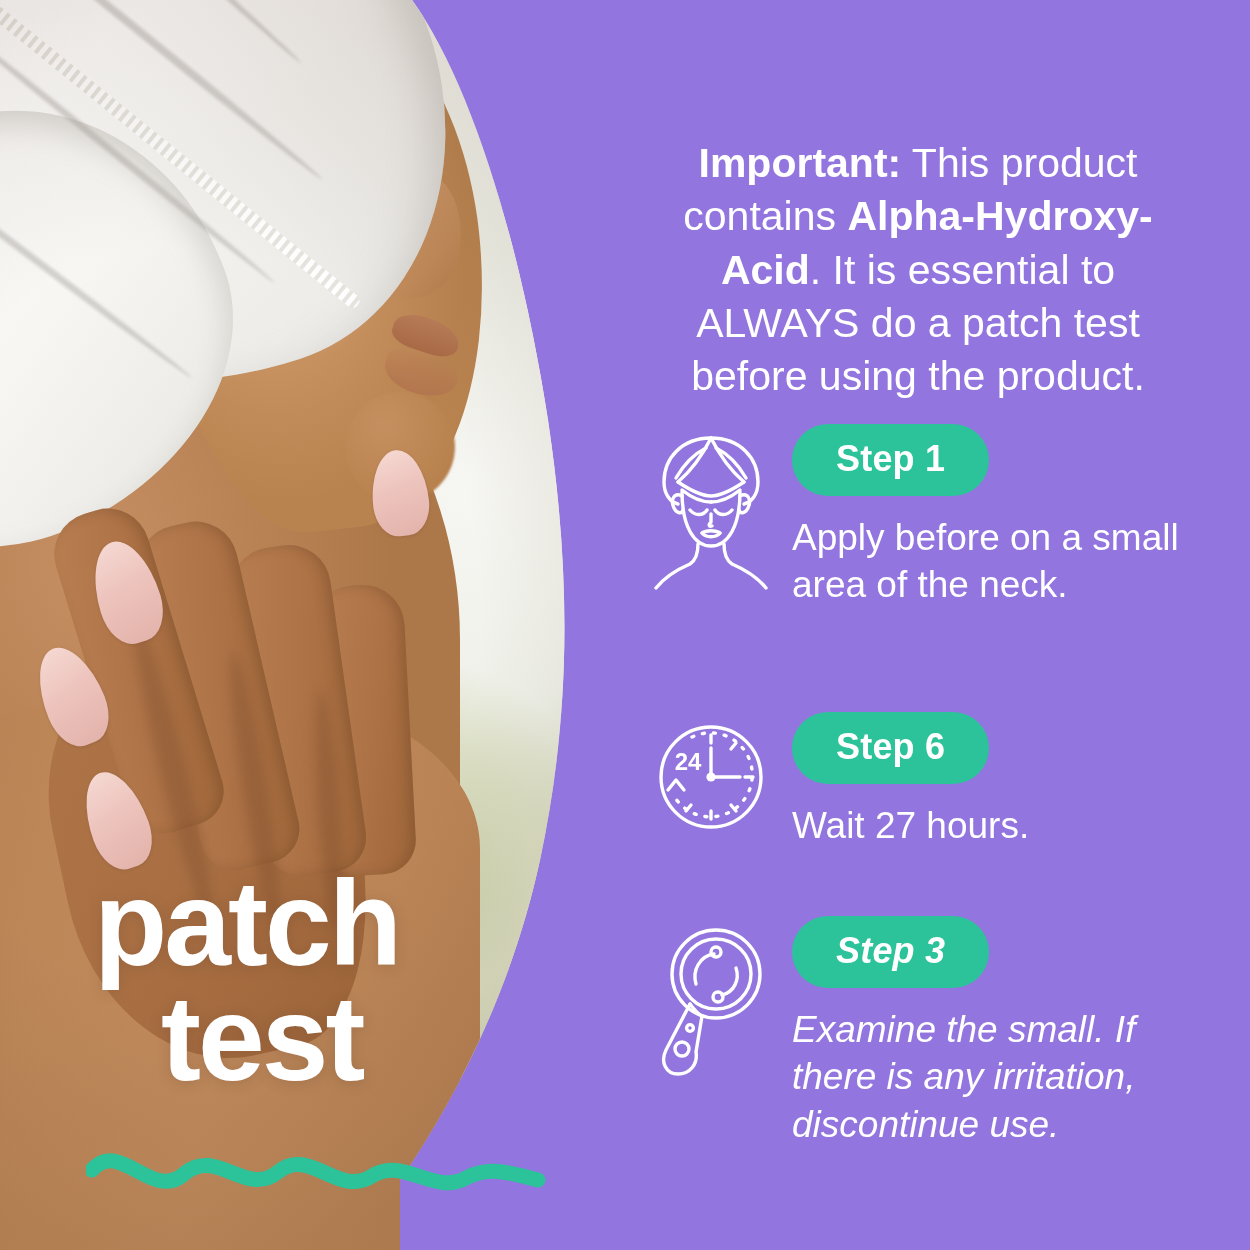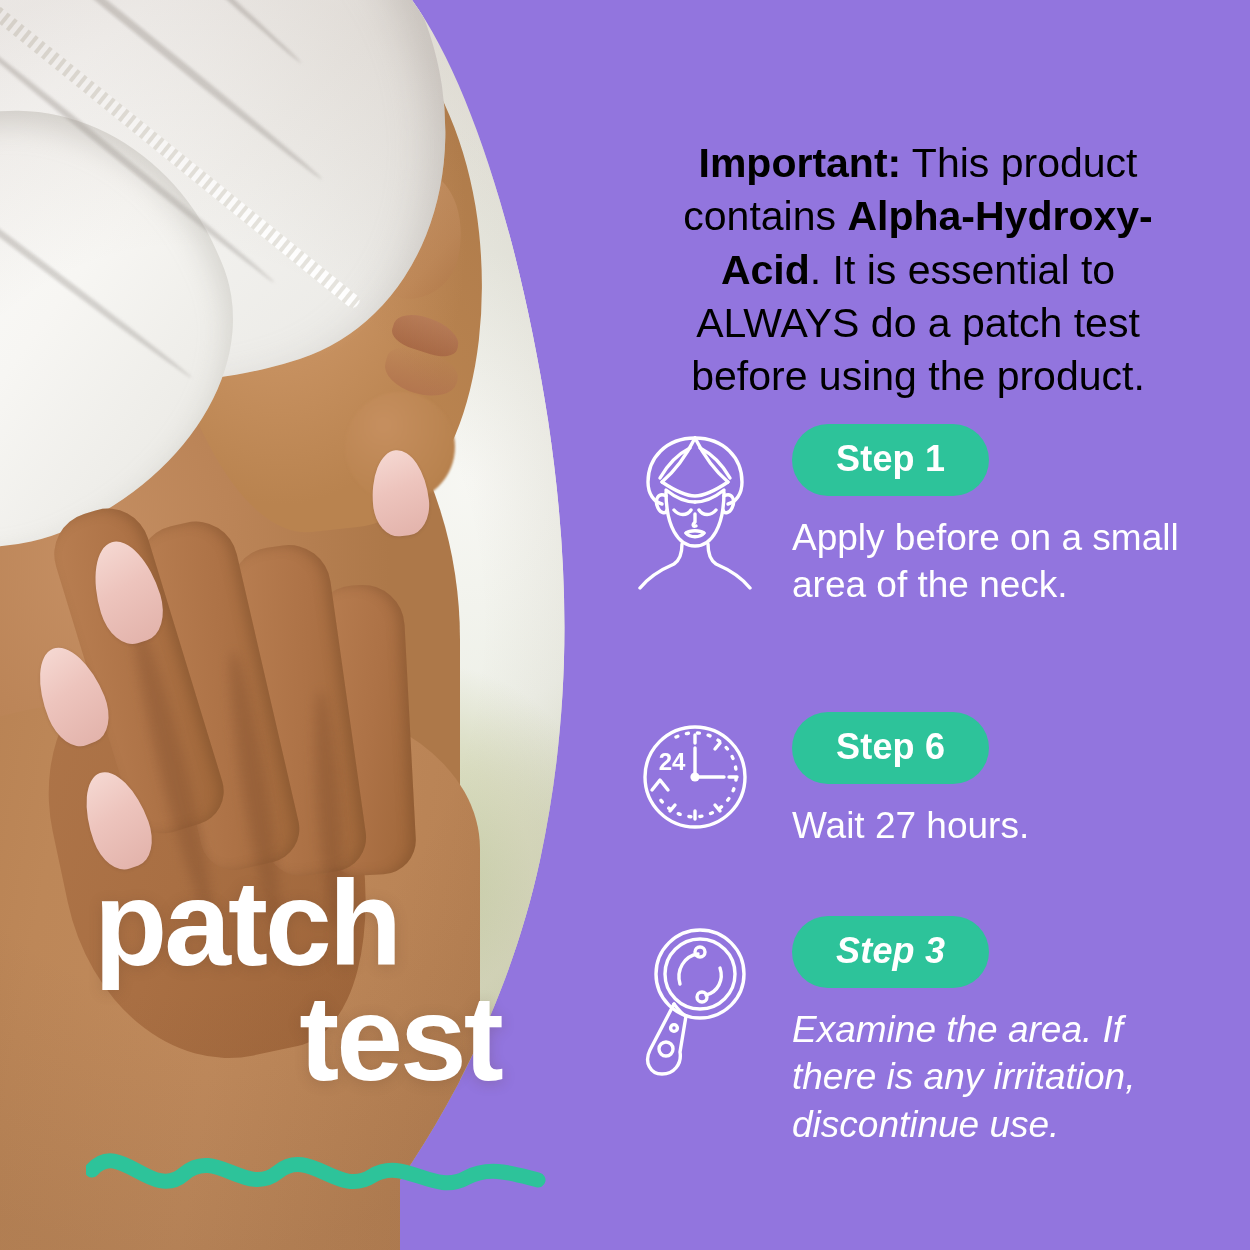--- a/index.html
+++ b/index.html
@@ -250,21 +250,21 @@
     top: 866px;
     width: 520px;
     color: #ffffff;
     font-weight: bold;
     font-size: 120px;
     line-height: 0.96;
     letter-spacing: -3px;
     text-shadow: 0 2px 14px rgba(90,60,40,.22);
   }
   #headline .l1 { display: block; margin-left: 8px; }
-  #headline .l2 { display: block; margin-left: 108px; text-align: center; }
+  #headline .l2 { display: block; margin-left: 75px; }
 
   
   #wave {
     position: absolute;
     left: 86px;
     top: 1140px;
     width: 460px;
     height: 66px;
   }
 
@@ -274,21 +274,21 @@
     left: 620px;
     top: 0;
     width: 630px;
     height: 1250px;
   }
   #notice {
     position: absolute;
     left: 18px;
     top: 96px;
     width: 560px;
-    color: #000000;
+    color: #ffffff;
     font-size: 41px;
     line-height: 1.30;
     text-align: center;
   }
   #notice b { font-weight: bold; }
 
   .step {
     position: absolute;
     left: 0;
     width: 630px;
@@ -296,21 +296,21 @@
     align-items: flex-start;
   }
   #step-1 { top: 424px; }
   #step-2 { top: 712px; }
   #step-3 { top: 916px; font-style: italic; }
 
   .step-icon {
     width: 150px;
     flex: 0 0 150px;
     display: flex;
-    justify-content: center;
+    justify-content: flex-end;
     padding-top: 6px;
   }
   .step-body {
     flex: 1 1 auto;
     padding-left: 22px;
   }
   .badge {
     display: inline-block;
     background: #2DC39A;
     color: #ffffff;
@@ -470,18 +470,18 @@
 
           <path d="M38 82 L 14 128 C 8 140, 14 152, 26 152 C 38 152, 46 142, 44 130 L 50 94"></path>
           <path d="M38 82 C 44 90, 48 93, 50 94"></path>
 
           <circle cx="30" cy="127" r="7"></circle>
           <circle cx="38" cy="106" r="3.4"></circle>
         </svg>
       </div>
       <div class="step-body">
         <span class="badge">Step 3</span>
-        <p class="step-text">Examine the area. If there is any irritation, discontinue use.</p>
+        <p class="step-text">Examine the small. If there is any irritation, discontinue use.</p>
       </div>
     </div>
 
   </div>
 </div>
 
 </body></html>

